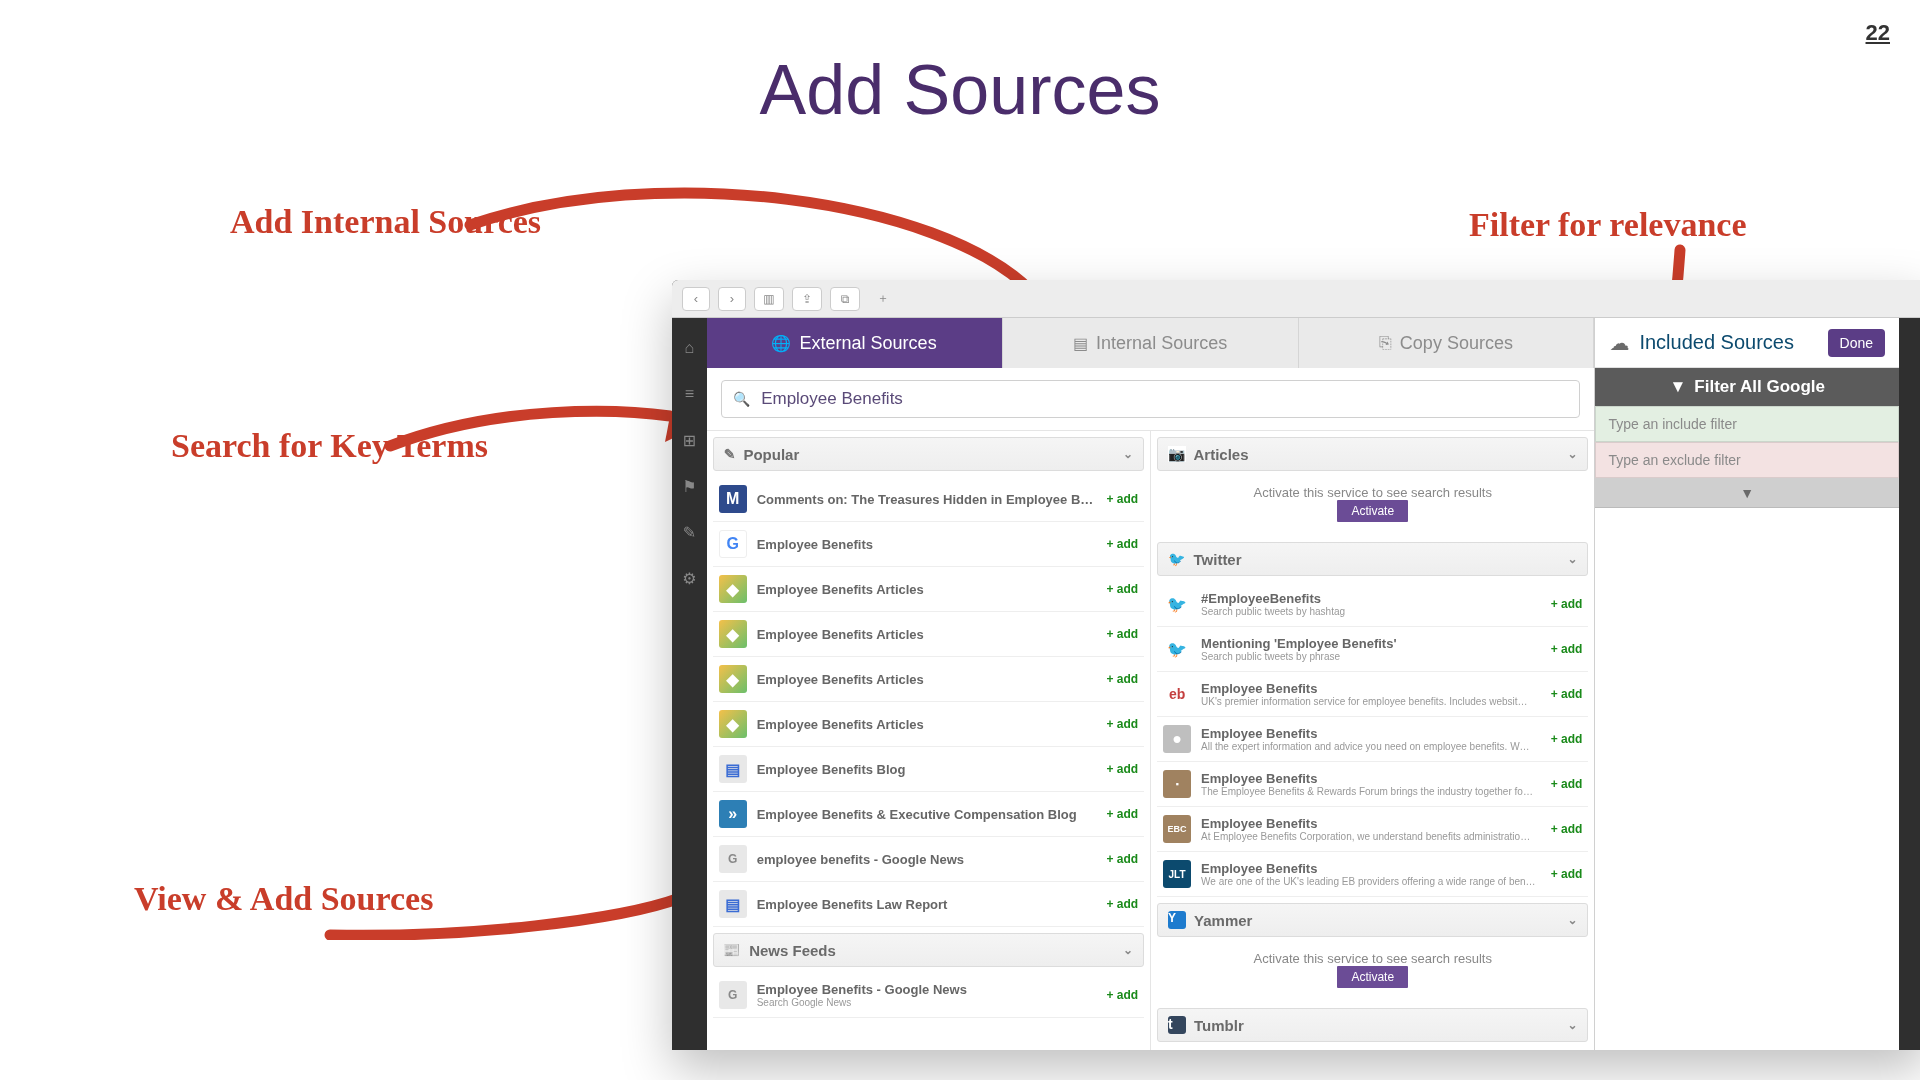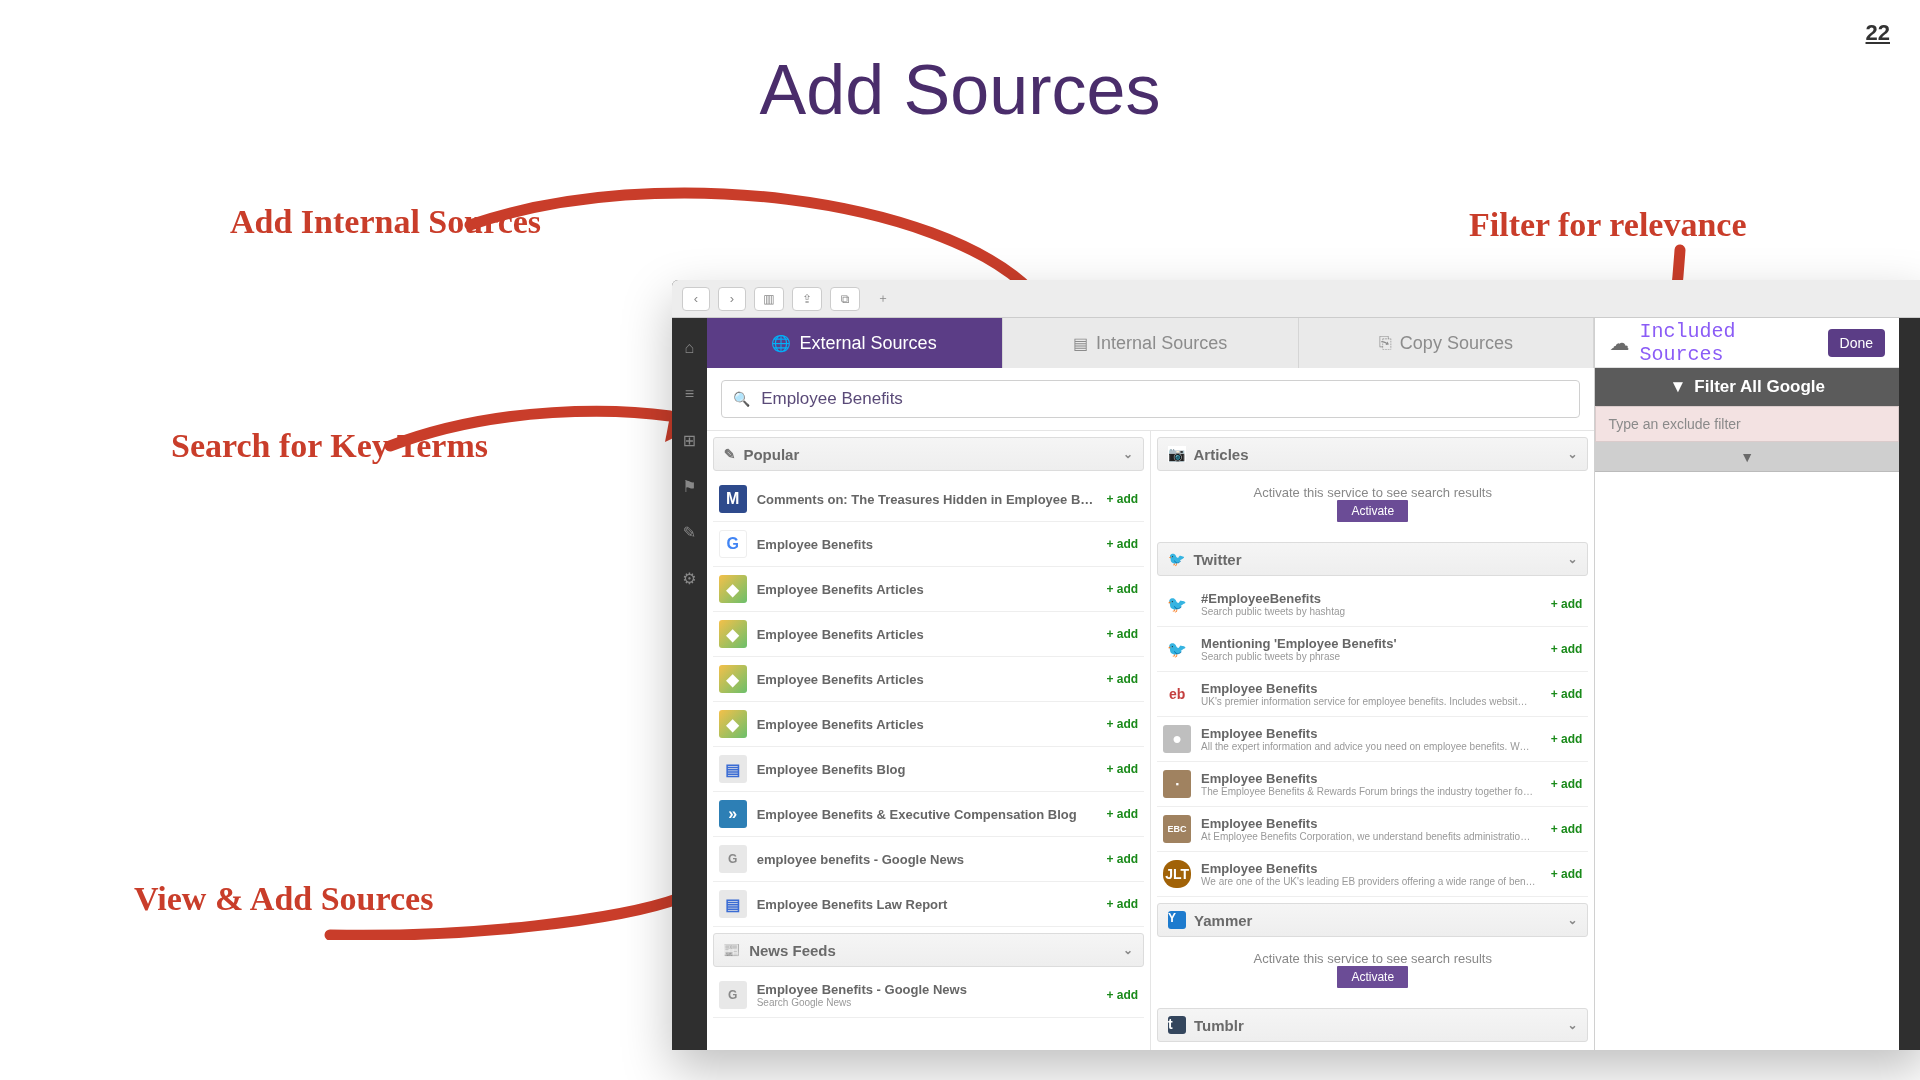--- a/index.html
+++ b/index.html
@@ -46,40 +46,40 @@
   .src-row { margin: 0 6px; border-bottom: 1px solid #eee; padding: 8px 6px; display: flex; align-items: center; gap: 10px; }
   .src-icon { width: 28px; height: 28px; border-radius: 3px; display: flex; align-items: center; justify-content: center; font-size: 16px; font-weight: 700; color: #fff; flex-shrink: 0; }
   .src-body { flex: 1; min-width: 0; }
   .src-title { font-size: 13px; font-weight: 700; color: #666; white-space: nowrap; overflow: hidden; text-overflow: ellipsis; }
   .src-sub { font-size: 10px; color: #999; white-space: nowrap; overflow: hidden; text-overflow: ellipsis; }
   .add-btn { font-size: 12px; font-weight: 700; color: #1a8a1a; cursor: pointer; flex-shrink: 0; }
 
   .side-panel { width: 316px; background: #fff; display: flex; flex-direction: column; border-left: 1px solid #d0d0d0; }
   .side-head { height: 50px; display: flex; align-items: center; padding: 0 14px; gap: 10px; background: #fff; border-bottom: 1px solid #e0e0e0; }
   .cloud-ic { color: #6b6b6b; font-size: 20px; }
-  .side-title { font-size: 20px; color: #8b5cf6; flex: 1; font-family: Liberation Mono, monospace; }
+  .side-title { font-size: 20px; color: #0c4a6e; flex: 1; }
   .done-btn { background: #5b3d86; color: #fff; border: none; border-radius: 4px; padding: 6px 12px; font-size: 14px; cursor: pointer; }
   .filter-head { height: 38px; background: #5b5b5b; color: #fff; display: flex; align-items: center; justify-content: center; gap: 8px; font-size: 17px; font-weight: 600; }
   .filter-input { height: 36px; width: 100%; border: 1px solid rgba(0,0,0,.1); font-size: 14px; color: #8a8a8a; display: flex; align-items: center; padding: 0 12px; }
   .inc { background: #e3efe2; }
   .exc { background: #f3e2e2; }
   .filter-btn-row { height: 30px; background: #cfcfcf; display: flex; align-items: center; justify-content: center; color: #6a6a6a; font-size: 14px; border-bottom: 1px solid #bbb; cursor: pointer; }
 
   
   .bg-m { background: #2e4a8c; }
   .bg-g { background: #fff; color: #4285f4; border: 1px solid #eee; }
   .bg-dia { background: linear-gradient(135deg,#f4c04a,#6bbf6b); }
   .bg-doc { background: #e8e8e8; color: #3b6cd4; }
   .bg-arr { background: #2d7fb5; }
   .bg-news { background: #e8e8e8; color: #888; font-size: 12px; }
   .bg-tw { background: #fff; color: #55acee; }
   .bg-eb { background: #fff; color: #c43f3f; font-size: 14px; }
   .bg-grey { background: #bfbfbf; }
   .bg-brown { background: #a08260; font-size: 9px; }
-  .bg-jlt { background: #a16207; font-size: 14px; border-radius: 13px; }
+  .bg-jlt { background: #0c4a6e; font-size: 10px; }
   .bg-insta { background: #fff; color: #444; }
   .bg-yam { background: #1d7bce; font-size: 12px; }
   .bg-tum { background: #34465d; font-size: 14px; }
 
   .right-rail { width: 28px; background: #2f2f2f; }
 </style>
 </head>
 <body>
 
 <div class="page-num">22</div>
@@ -344,19 +344,20 @@
     <div class="side-panel">
       <div class="side-head">
         <span class="cloud-ic">☁</span>
         <span class="side-title">Included Sources</span>
         <button class="done-btn">Done</button>
       </div>
       <div class="filter-head">
         <span>▼</span>
         <span>Filter All Google</span>
       </div>
+      <div class="filter-input inc">Type an include filter</div>
       <div class="filter-input exc">Type an exclude filter</div>
       <div class="filter-btn-row">▼</div>
     </div>
 
     <div class="right-rail"></div>
   </div>
 </div>
 
 </body></html>

